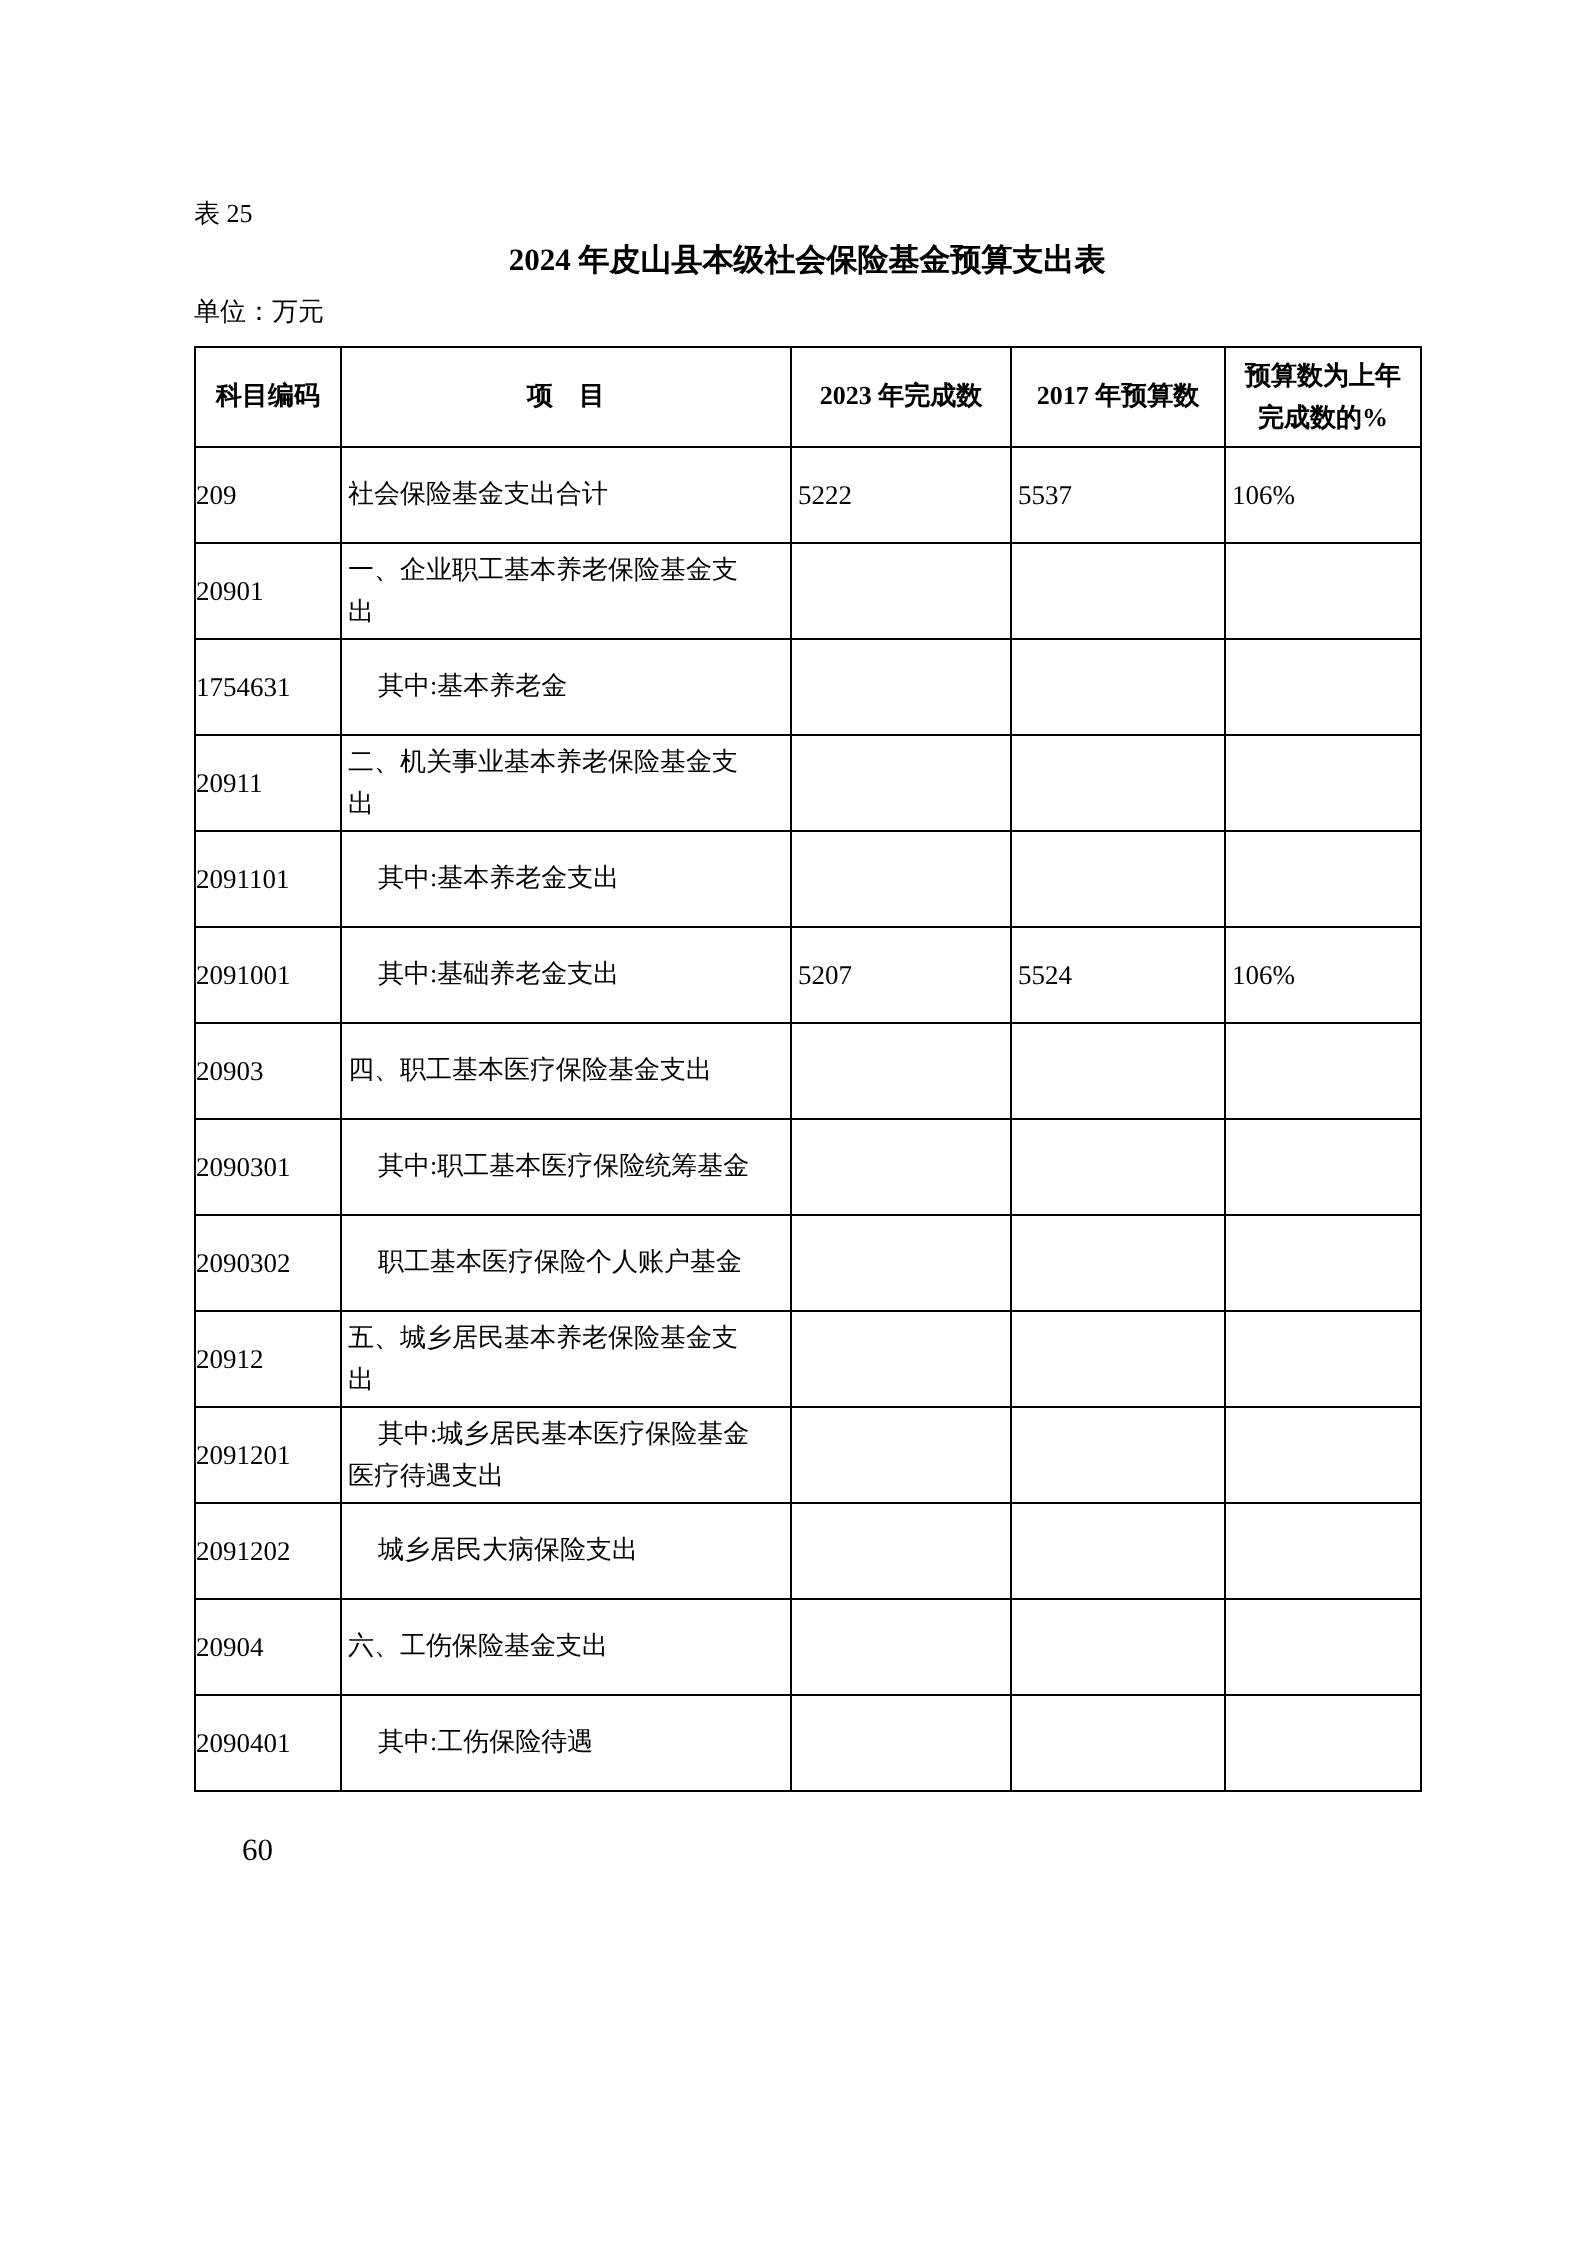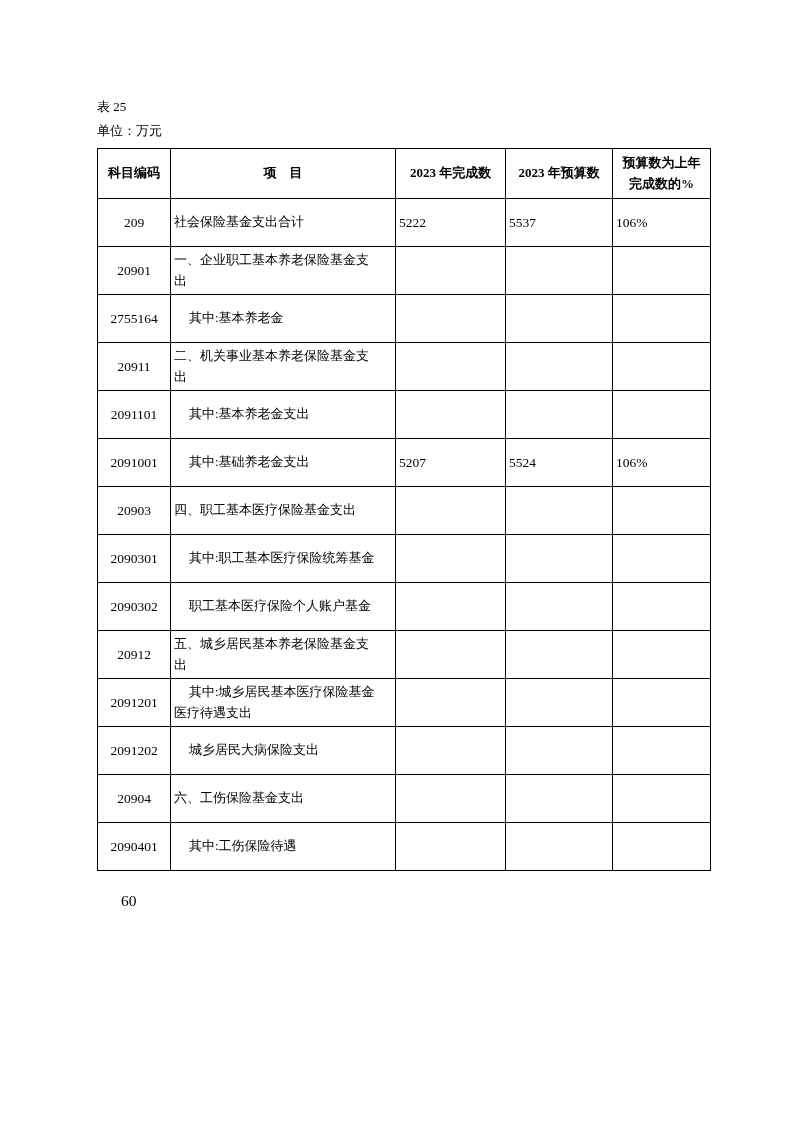--- a/index.html
+++ b/index.html
@@ -23,72 +23,73 @@
   .budget-table col.c-pct{width:98px;}
   .budget-table th{
     border:1px solid #000;height:50px;box-sizing:border-box;
     font-size:13px;font-weight:bold;text-align:center;vertical-align:middle;
     line-height:1.6;padding:0 4px;
   }
   .budget-table td{
     border:1px solid #000;height:48px;box-sizing:border-box;
     vertical-align:middle;padding:0;
   }
-  td.code-cell{text-align:center;font-size:13.5px;}
+  td.code-cell{font-size:13.5px;}
   td.item-cell{font-size:13px;text-align:left;padding:2px 18px 2px 3px;line-height:1.55;}
   td.item-cell.indented{text-indent:15px;}
   td.value-cell{font-size:13.5px;text-align:left;padding:0 0 0 3px;}
   td.value-cell.valign-top{vertical-align:top;padding-top:5px;}
   .page-number{font-size:15.5px;margin:21px 0 0 24px;line-height:17px;}
 </style>
 </head>
 <body>
 
 <div class="page">
   <div class="content">
 
     <div class="table-label">表 25</div>
 
+    <div class="doc-title">2024 年皮山县本级社会保险基金预算支出表</div>
 
     <div class="unit-note">单位：万元</div>
 
     <table class="budget-table">
       <colgroup>
         <col class="c-code">
           <col class="c-item">
           <col class="c-2023">
           <col class="c-2024">
           <col class="c-pct">
       </colgroup>
       <thead>
         <tr>
           <th>科目编码</th>
           <th>项　目</th>
           <th>2023 年完成数</th>
-          <th>2023 年预算数</th>
+          <th>2017 年预算数</th>
           <th>预算数为上年完成数的%</th>
         </tr>
       </thead>
       <tbody id="table-body">
           <tr>
             <td class="code-cell">209</td>
             <td class="item-cell">社会保险基金支出合计</td>
             <td class="value-cell">5222</td>
             <td class="value-cell">5537</td>
             <td class="value-cell">106%</td>
           </tr>
           <tr>
             <td class="code-cell">20901</td>
             <td class="item-cell">一、企业职工基本养老保险基金支出</td>
             <td class="value-cell"></td>
             <td class="value-cell"></td>
             <td class="value-cell"></td>
           </tr>
           <tr>
-            <td class="code-cell">2755164</td>
+            <td class="code-cell">1754631</td>
             <td class="item-cell indented">其中:基本养老金</td>
             <td class="value-cell"></td>
             <td class="value-cell"></td>
             <td class="value-cell"></td>
           </tr>
           <tr>
             <td class="code-cell">20911</td>
             <td class="item-cell">二、机关事业基本养老保险基金支出</td>
             <td class="value-cell"></td>
             <td class="value-cell"></td>

